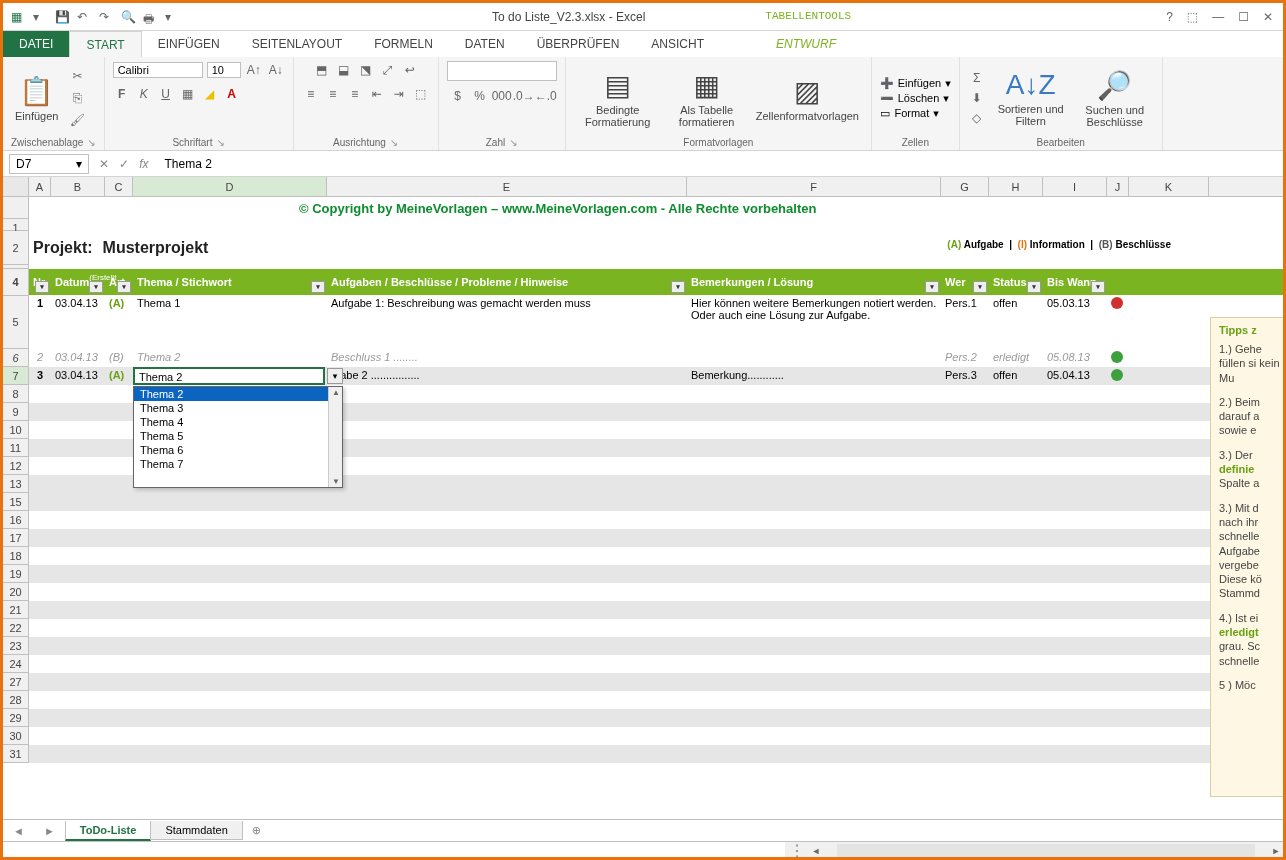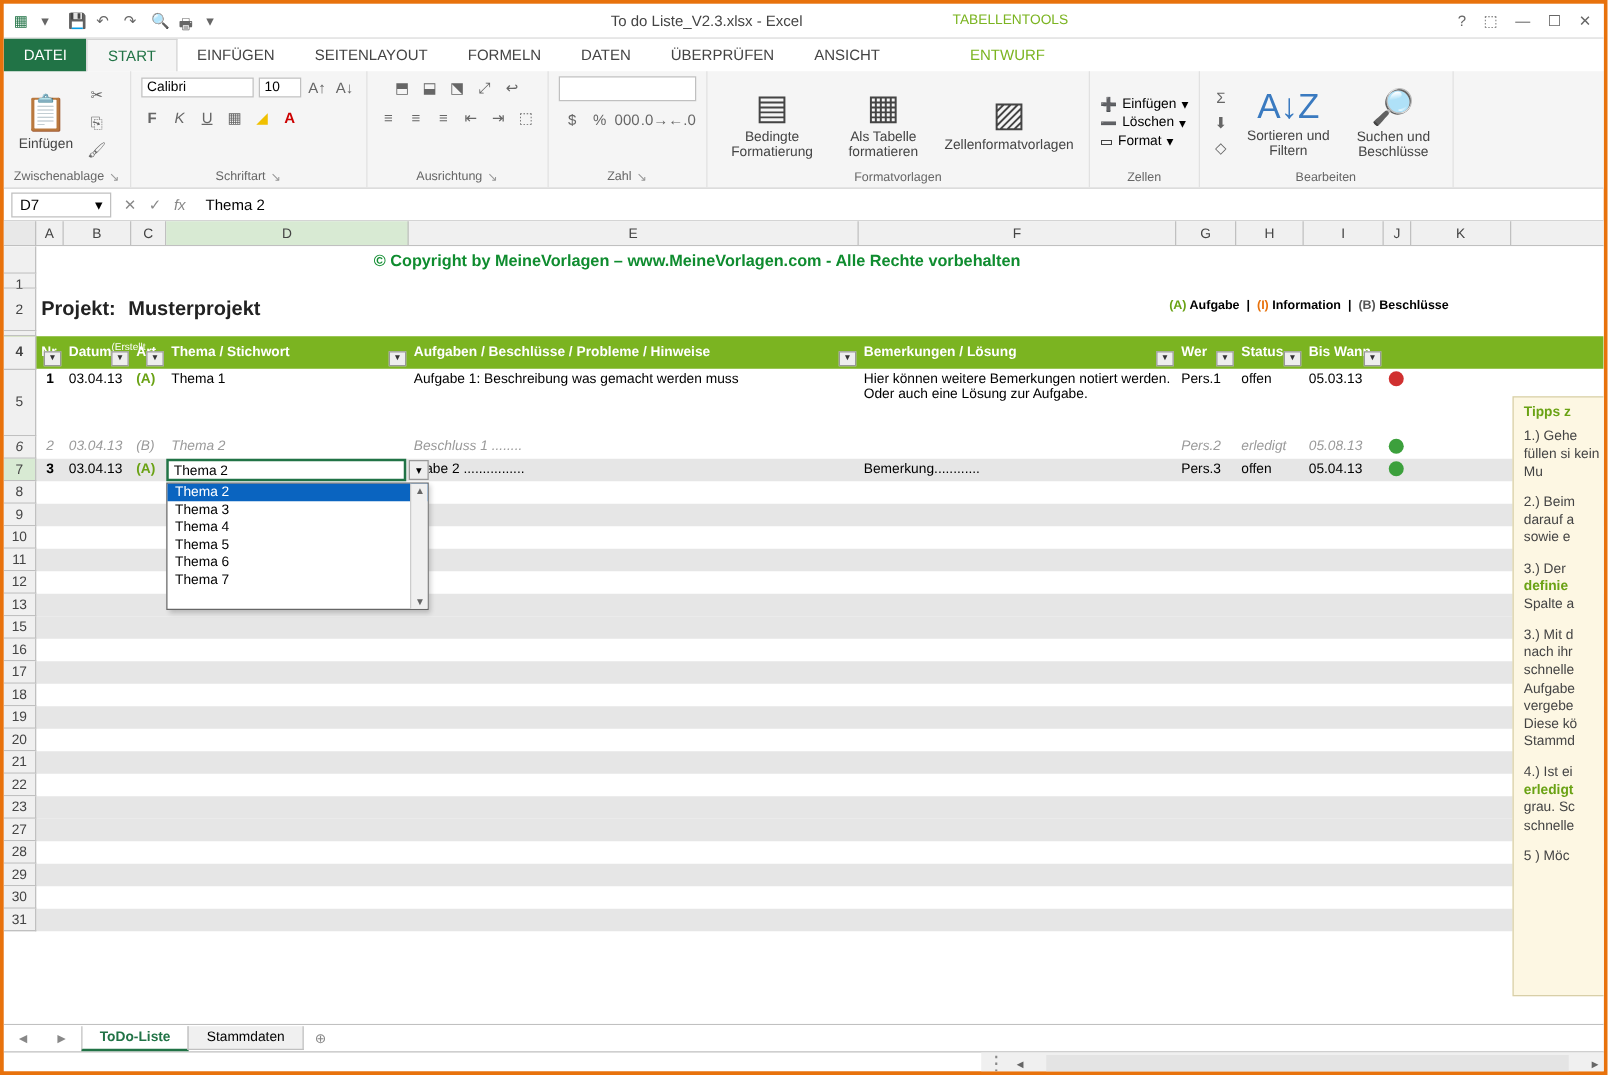--- a/index.html
+++ b/index.html
@@ -4,29 +4,29 @@
 <style>
 * { box-sizing: border-box; margin: 0; padding: 0; font-family: 'Segoe UI', Tahoma, sans-serif; }
 body { width: 1286px; height: 860px; border: 3px solid #e8720c; background: #fff; overflow: hidden; position: relative; }
 
 
 .titlebar { height: 28px; background: #fff; display: flex; align-items: center; font-size: 12px; border-bottom: 1px solid #d4d4d4; }
 .qat { display: flex; align-items: center; gap: 8px; padding: 0 8px; }
 .qat .ico { width: 14px; height: 14px; color: #666; }
 .titlebar-center { flex: 1; text-align: center; display: flex; justify-content: center; gap: 120px; }
 .doc-title { color: #444; }
-.tool-tab { color: #7bb421; font-size: 11px; }
+.tool-tab { color: #7bb421; font-size: 11px; font-family: Liberation Mono, monospace; }
 .winbtns { display: flex; gap: 14px; padding: 0 10px; color: #666; }
 
 
 .ribbon-tabs { height: 26px; display: flex; align-items: stretch; font-size: 12px; background: #fff; }
 .ribbon-tab { padding: 0 16px; display: flex; align-items: center; color: #444; cursor: pointer; }
 .ribbon-tab.file { background: #217346; color: #fff; }
 .ribbon-tab.active { border: 1px solid #d4d4d4; border-bottom: none; background: #f5f5f5; color: #217346; }
-.ribbon-tab.context { color: #7bb421; }
+.ribbon-tab.context { color: #7bb421; font-style: italic; }
 
 
 .ribbon { height: 94px; background: #f5f5f5; border-bottom: 1px solid #d4d4d4; display: flex; }
 .group { border-right: 1px solid #e1e1e1; padding: 4px 8px 2px 8px; display: flex; flex-direction: column; justify-content: space-between; }
 .group-label { font-size: 10px; color: #666; text-align: center; padding-top: 2px; display: flex; justify-content: center; gap: 4px; }
 .group-label .dlg { color: #999; }
 .group-body { flex: 1; display: flex; align-items: center; gap: 6px; }
 .big-btn { display: flex; flex-direction: column; align-items: center; gap: 2px; font-size: 11px; color: #444; padding: 2px 4px; }
 .big-btn .ico { font-size: 28px; }
 .small-col { display: flex; flex-direction: column; gap: 4px; font-size: 11px; }
@@ -54,21 +54,21 @@
 .row { display: flex; height: 18px; font-size: 11px; }
 .row.tall { height: 54px; }
 .row.alt { background: #e6e6e6; }
 .rh { width: 26px; min-width: 26px; background: #f0f0f0; border-right: 1px solid #c0c0c0; border-bottom: 1px solid #c0c0c0; text-align: center; line-height: 18px; color: #444; font-size: 11px; }
 .rh.sel { background: #d8ead3; }
 .cells { flex: 1; position: relative; }
 
 .copyright { color: #0f8c2f; font-weight: bold; font-size: 13px; padding: 4px 0 4px 270px; }
 .row2 { height: 34px; }
 .proj-title { font-size: 16px; font-weight: bold; padding-left: 4px; color: #222; }
-.legend { position: absolute; right: 124px; top: 8px; font-size: 10px; font-weight: bold; }
+.legend { position: absolute; right: 112px; top: 8px; font-size: 10px; font-weight: bold; }
 .legend .a { color: #6aa214; } .legend .i { color: #e8720c; } .legend .b { color: #555; }
 
 .hdr-row { height: 26px; background: #7bb421; color: #fff; display: flex; align-items: center; font-size: 11px; font-weight: bold; position: relative; }
 .hdr-row .hc { padding: 0 4px; position: relative; height: 100%; display: flex; align-items: center; }
 .hdr-row .flt { position: absolute; right: 2px; bottom: 2px; width: 14px; height: 12px; background: #eee; border: 1px solid #999; font-size: 7px; text-align: center; line-height: 10px; color: #333; }
 
 .data-row { display: flex; }
 .dc { padding: 2px 4px; font-size: 11px; }
 .art-a { color: #6aa214; font-weight: bold; }
 .row6 { color: #9a9a9a; font-style: italic; }
@@ -505,20 +505,24 @@
   <div class="row alt">
       <div class="rh">21</div>
       <div class="cells"></div>
     </div>
   <div class="row">
       <div class="rh">22</div>
       <div class="cells"></div>
     </div>
   <div class="row alt">
       <div class="rh">23</div>
+      <div class="cells"></div>
+    </div>
+  <div class="row">
+      <div class="rh">24</div>
       <div class="cells"></div>
     </div>
   <div class="row alt">
       <div class="rh">27</div>
       <div class="cells"></div>
     </div>
   <div class="row">
       <div class="rh">28</div>
       <div class="cells"></div>
     </div>

